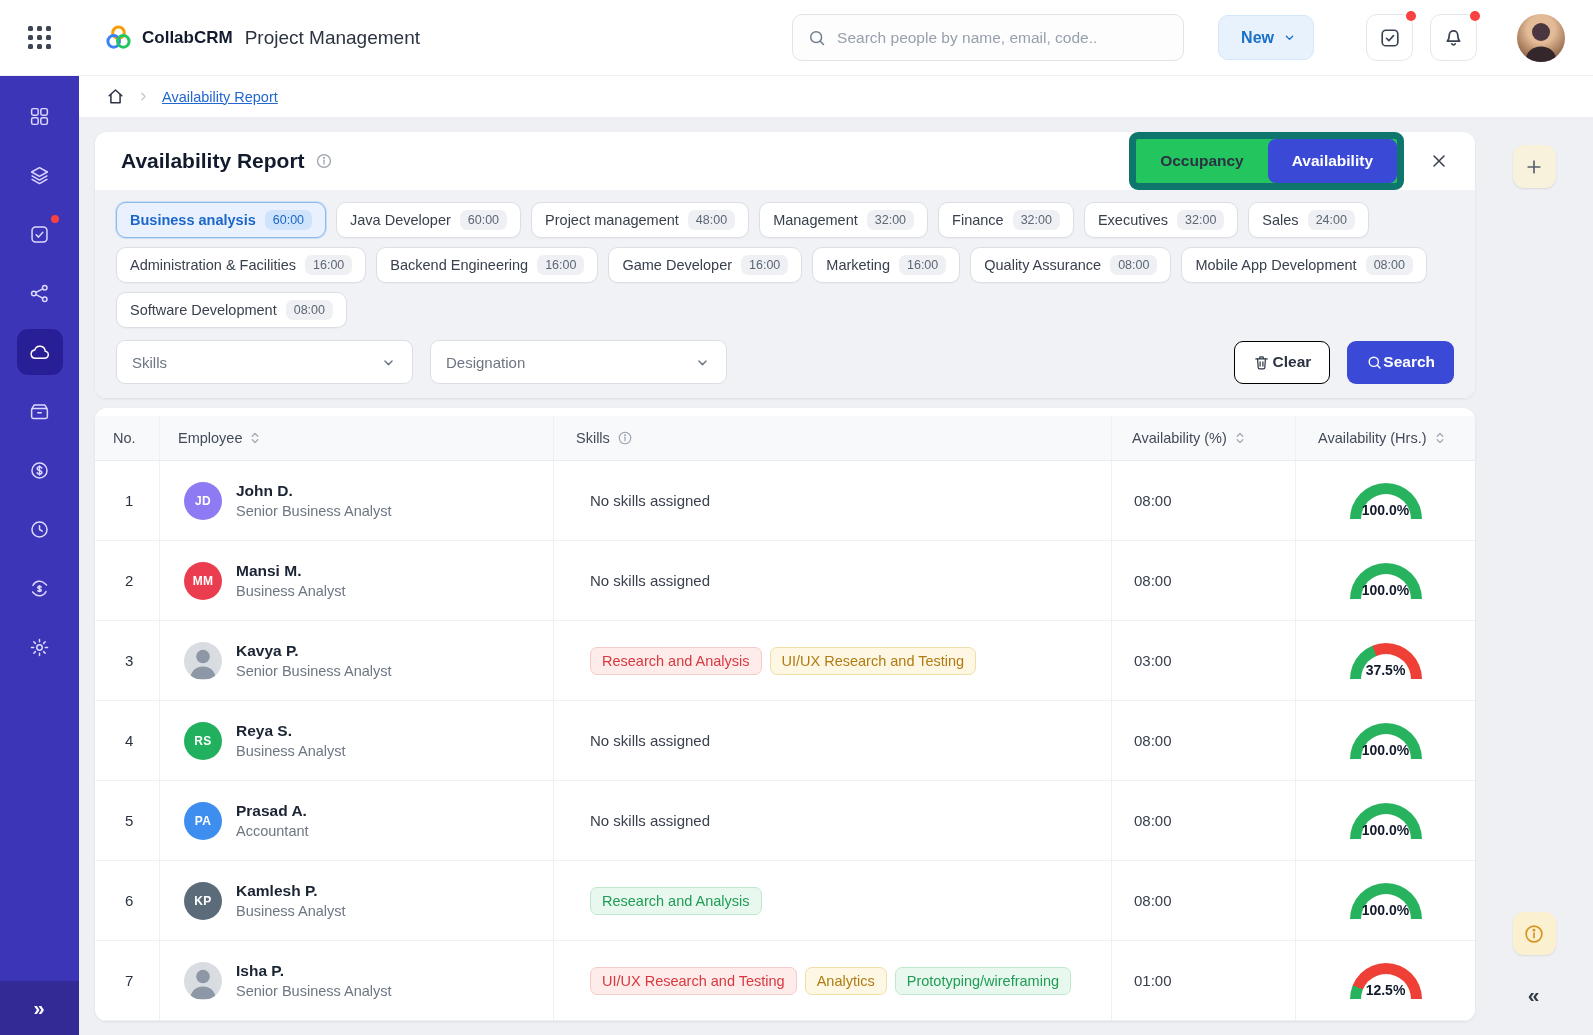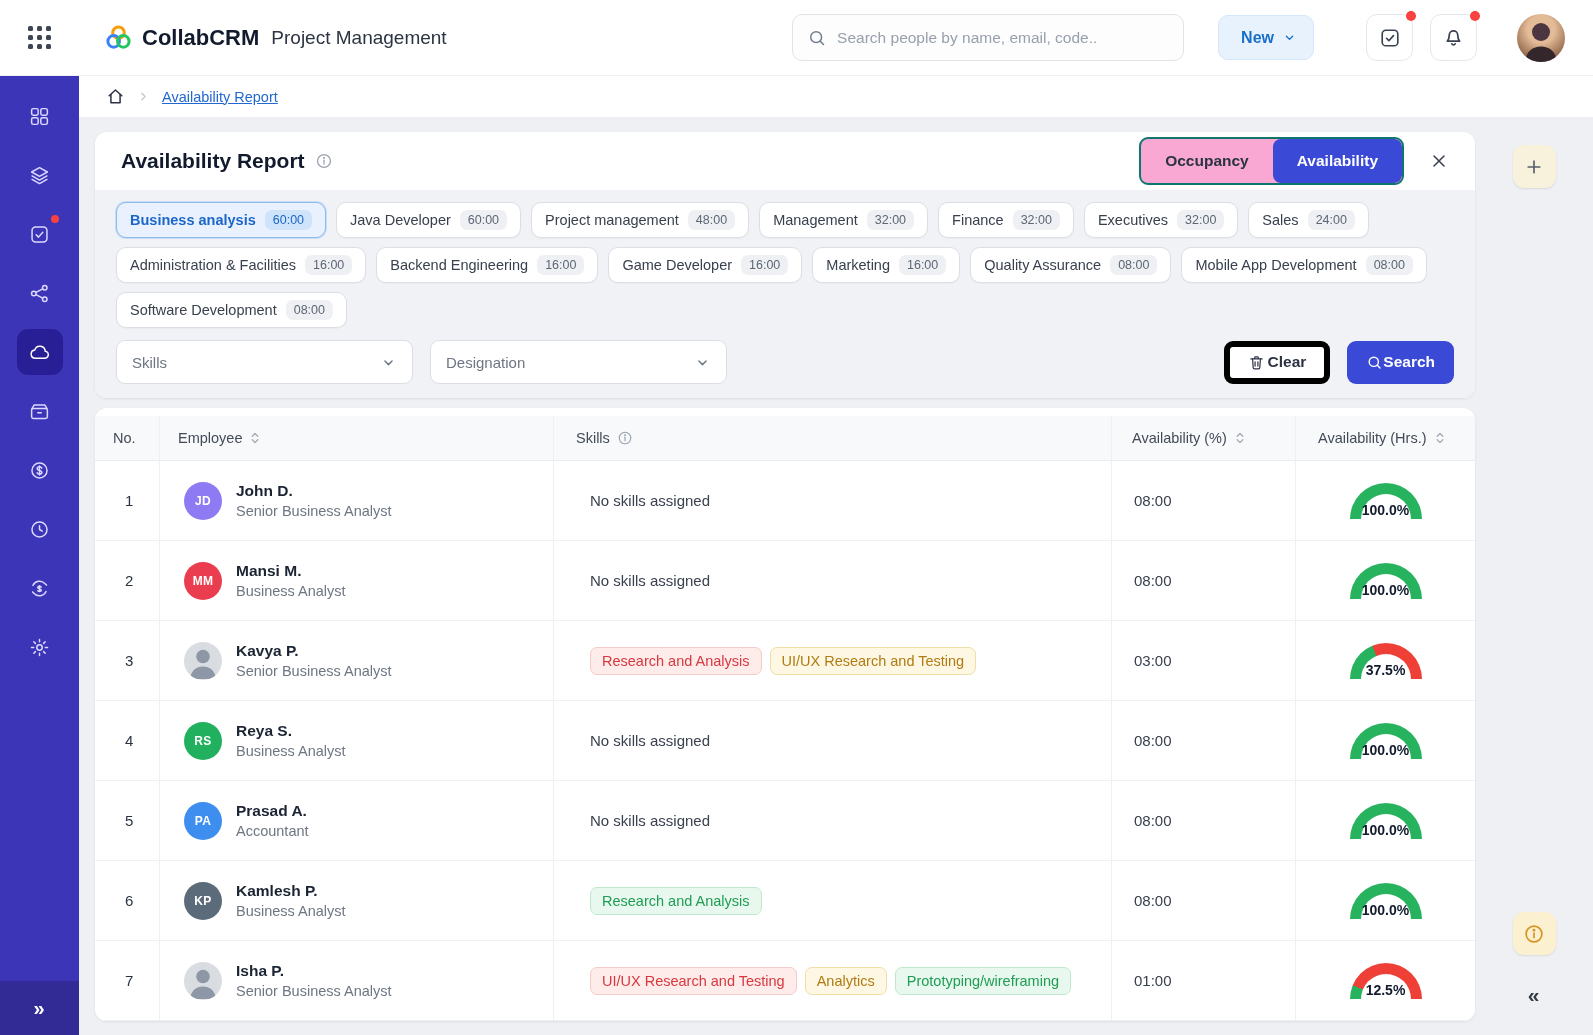--- a/index.html
+++ b/index.html
@@ -7,21 +7,21 @@
   body { font-family:"Liberation Sans", sans-serif; background:#eef0f3; overflow:hidden; position:relative; color:#1f2733; }
   button { font-family:inherit; border:none; background:none; cursor:pointer; color:inherit; }
   svg { display:block; }
 
   
   .topbar { position:absolute; top:0; left:0; width:100%; height:76px; background:#fff; display:flex; align-items:center; z-index:10; border-bottom:1px solid #eef0f2; }
   .apps-btn { width:79px; display:flex; justify-content:center; }
   .apps-grid { display:grid; grid-template-columns:repeat(3,5px); gap:4px; }
   .apps-grid i { width:5px; height:5px; border-radius:1.5px; background:#3f4653; }
   .brand { display:flex; align-items:center; gap:10px; margin-left:26px; }
-  .brand-name { font-size:22px; font-weight:700; color:#121b2e; }
+  .brand-name { font-size:17px; font-weight:700; color:#121b2e; }
   .product-name { font-size:19px; color:#2c3442; margin-left:2px; }
   .top-spacer { flex:1; }
   .searchbox { width:392px; height:47px; border:1px solid #e0e4e9; border-radius:10px; display:flex; align-items:center; padding:0 14px; gap:10px; background:#fdfdfe; color:#8b94a1; }
   .searchbox input { border:none; outline:none; background:transparent; font-size:15.5px; color:#39414e; width:100%; font-family:inherit; }
   .searchbox input::placeholder { color:#97a0ac; }
   .btn-new { margin-left:34px; height:45px; padding:0 16px 0 22px; background:#e8f2fd; border:1px solid #d4e6fa; border-radius:10px; display:flex; align-items:center; gap:8px; color:#1a6fc9; font-size:16px; font-weight:700; }
   .icon-btn { position:relative; width:47px; height:47px; border:1px solid #e4e7eb; border-radius:11px; background:#fff; display:flex; align-items:center; justify-content:center; color:#3a4250; }
   .icon-btn.first { margin-left:52px; }
   .icon-btn + .icon-btn { margin-left:17px; }
   .hdot { position:absolute; top:-4px; right:-4px; width:10px; height:10px; border-radius:50%; background:var(--dot,#f8423f); }
@@ -39,36 +39,36 @@
   .crumb-link { color:var(--link,#2368d1); font-size:14.5px; }
   .crumb-sep { color:#c2c8d0; display:flex; }
 
   
   .content { position:absolute; top:118px; left:79px; right:118px; bottom:0; padding:14px 0 14px 16px; display:flex; flex-direction:column; }
   .card { background:#fff; border-radius:12px; box-shadow:0 1px 3px rgba(16,24,40,.08); }
 
   .report-head { display:flex; align-items:center; height:58px; padding:0 26px; }
   .report-title { font-size:21px; font-weight:700; color:#121b2e; }
   .title-info { margin-left:10px; color:#9aa2ae; display:flex; }
-  .toggle-group { margin-left:auto; display:flex; border:2px solid #0f766e; border-radius:9px; background:#f9a8d4; overflow:hidden; }
+  .toggle-group { margin-left:auto; display:flex; border:7px solid #0f766e; border-radius:9px; background:#22c55e; overflow:hidden; }
   .toggle-btn { padding:0 24px; height:44px; font-size:15.5px; font-weight:600; color:#2b3342; display:flex; align-items:center; }
   .toggle-btn.active { background:var(--accent,#3a49d6); color:#fff; border-radius:8px; }
   .close-btn { margin-left:25px; color:#3a4250; display:flex; }
 
   .filter-area { background:#f1f2f5; border-radius:0 0 12px 12px; padding:12px 21px 14px; }
   .chips { display:flex; flex-wrap:wrap; gap:9px 10px; }
   .chip { display:inline-flex; align-items:center; gap:9px; background:#fff; border:1px solid #dbdfe5; border-radius:10px; padding:0 13px; height:36px; font-size:14.5px; color:#39414e; box-shadow:0 1px 1px rgba(16,24,40,.03); }
   .chip-hrs { background:#eef0f3; border-radius:7px; padding:3px 8px; font-size:12.5px; color:#5d6675; font-weight:500; }
   .chip.selected { background:#e8f1fd; border-color:#8db9ef; box-shadow:0 0 0 1px #c7def7; }
   .chip.selected .chip-lbl { color:var(--chipblue,#1b66c9); font-weight:700; }
   .chip.selected .chip-hrs { background:#cfe4fa; color:var(--chipblue,#1b66c9); }
   .filter-controls { display:flex; align-items:center; gap:17px; margin-top:12px; }
   .select { width:297px; height:44px; background:#fff; border:1px solid #dbdfe5; border-radius:9px; display:flex; align-items:center; padding:0 15px; font-size:15px; color:#6d7683; cursor:pointer; }
   .select .sel-chev { margin-left:auto; color:#6d7683; display:flex; }
-  .btn-clear { margin-left:auto; height:43px; padding:0 18px; background:#fff; border:6px solid #000000; border-radius:9px; display:flex; align-items:center; gap:3px; font-size:15.5px; font-weight:600; color:#2b3342; }
+  .btn-clear { margin-left:auto; height:43px; padding:0 18px; background:#fff; border:1px solid #000000; border-radius:9px; display:flex; align-items:center; gap:3px; font-size:15.5px; font-weight:600; color:#2b3342; }
   .btn-search { height:43px; padding:0 19px; background:var(--accent,#3a49d6); border-radius:9px; display:flex; align-items:center; font-size:15.5px; font-weight:600; color:#fff; }
 
   
   .table-card { margin-top:10px; flex:1; overflow:hidden; display:flex; flex-direction:column;justify-content:flex-end; }
   .thead, .trow { display:grid; grid-template-columns:64px 394px 558px 184px 1fr; }
   .thead { background:#f8f9fb; border-bottom:1px solid #e9ebee; min-height:44px; align-items:center; font-size:14.5px; color:#434b59; }
   .th { display:flex; align-items:center; gap:7px; height:44px; }
   .th:nth-child(n+2), .cell:nth-child(n+2) { border-left:1px solid #eef0f3; }
   .th.no { padding-left:18px; }
   .th.emp { padding-left:18px; }

